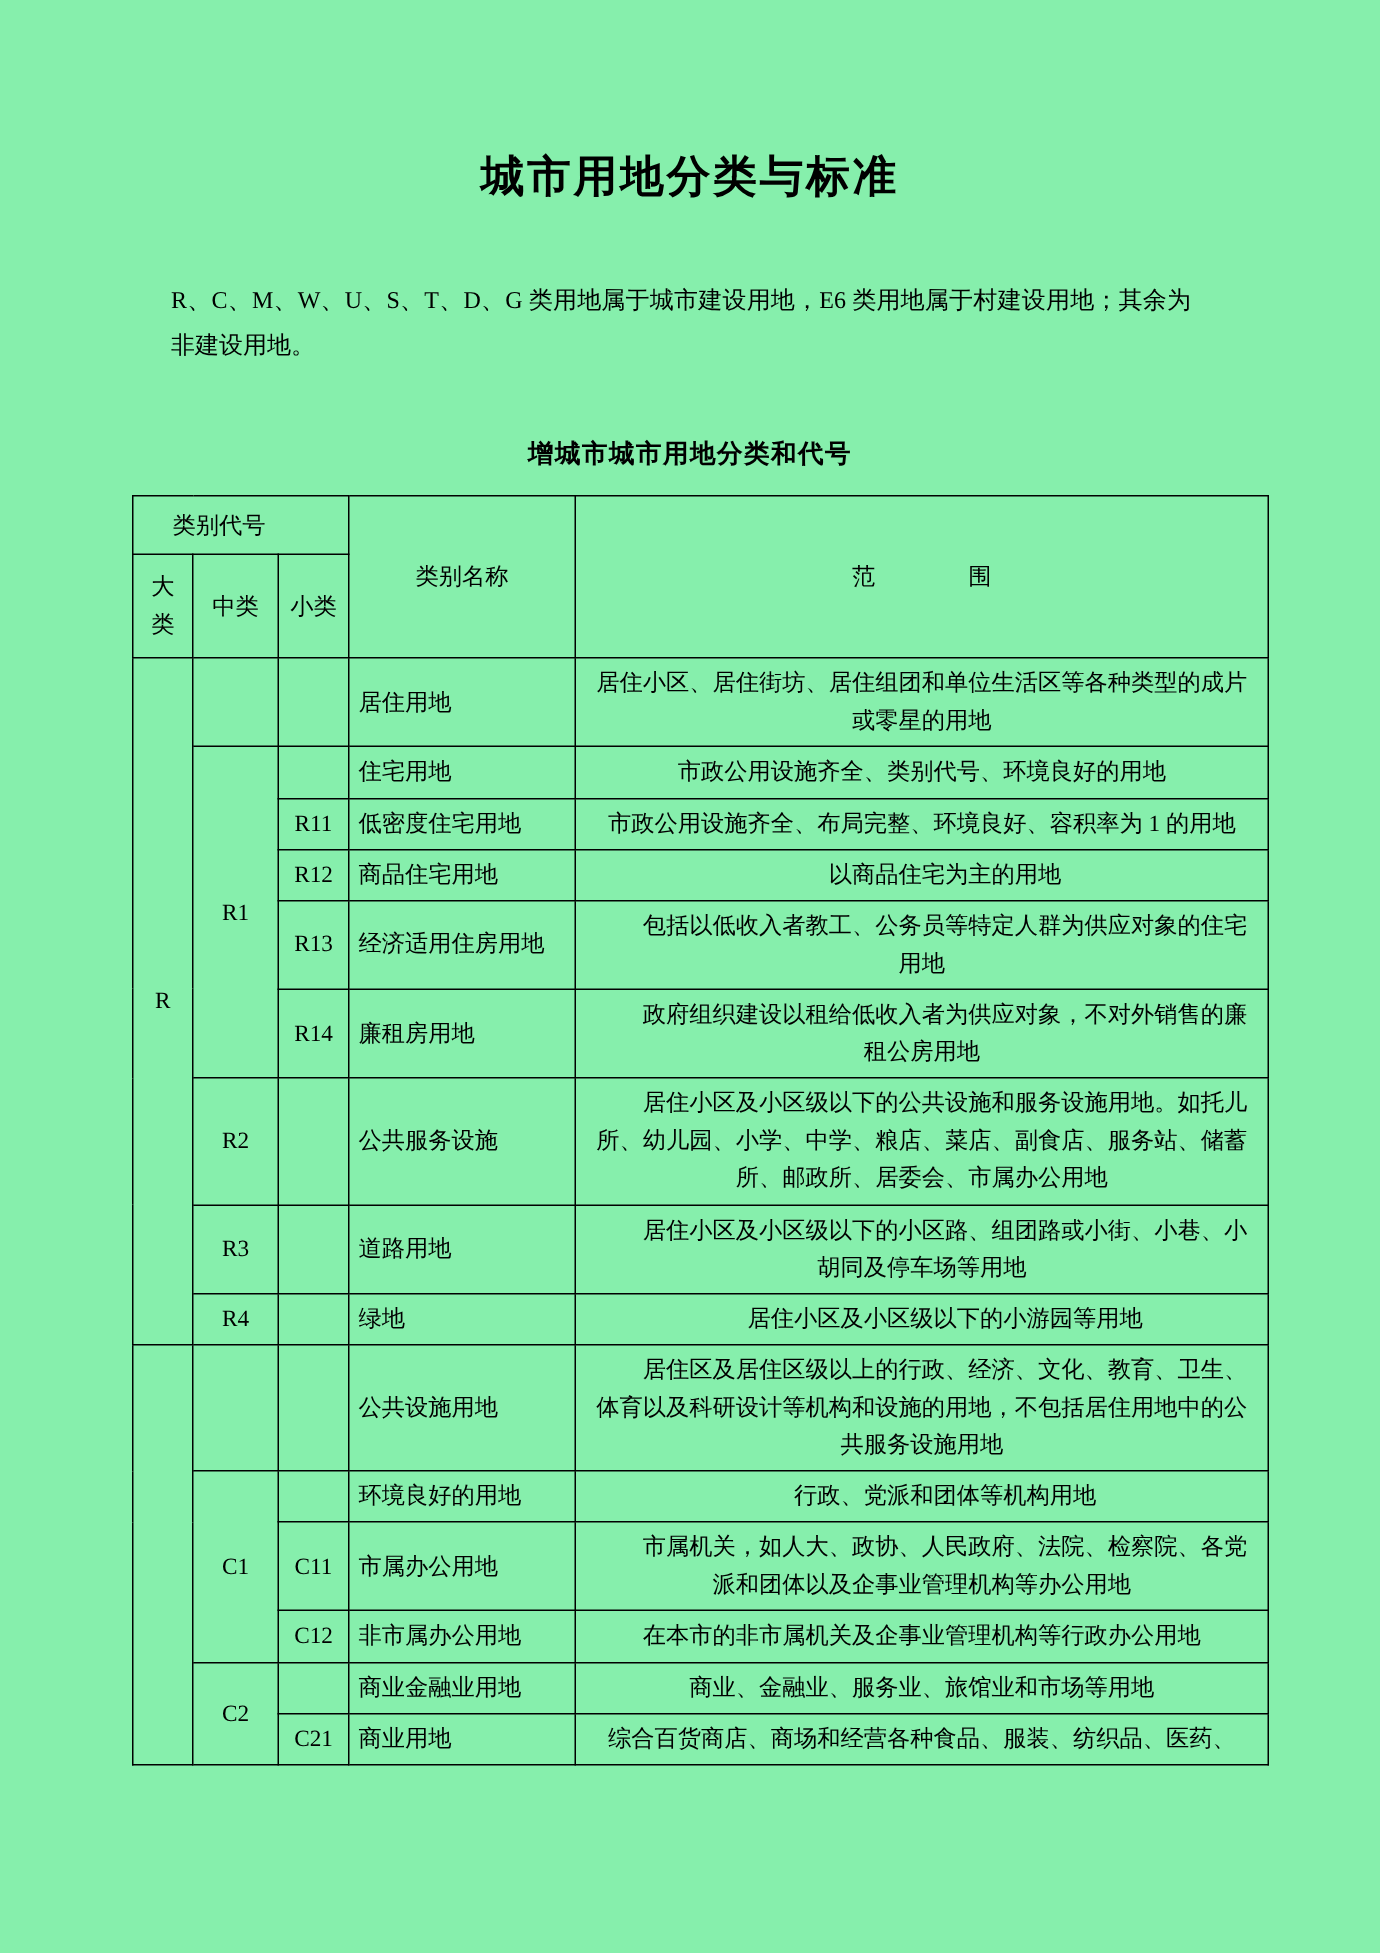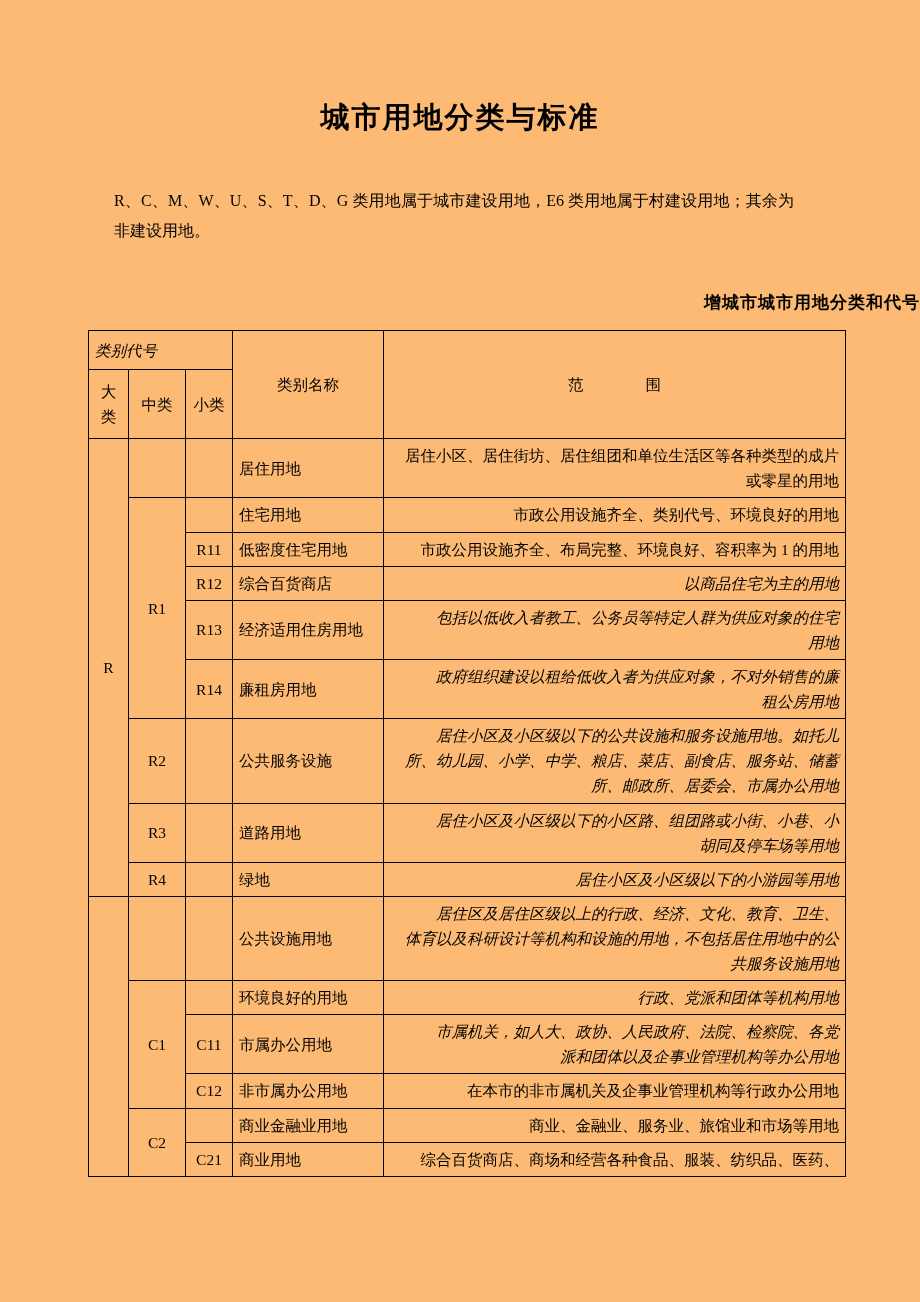--- a/index.html
+++ b/index.html
@@ -1,43 +1,43 @@
 <!DOCTYPE html>
 <html><head>
 <meta charset="utf-8">
 <style>
   html,body{margin:0;padding:0;background:#ffffff;}
   .page{
-    width:920px;height:1302px;background:#fdba74;color:#000;
+    width:920px;height:1302px;background:#86efac;color:#000;
     font-family:"Liberation Serif","DejaVu Serif",serif;
     overflow:hidden;position:relative;
   }
   .doc-title{
     padding-top:98px;text-align:center;font-size:29px;font-weight:bold;
     letter-spacing:2px;
   }
   .intro{
     margin:48px 126px 0 114px;font-size:16px;line-height:1.85;text-align:justify;
   }
   .table-caption{
-    margin-top:46px;text-align:right;font-size:17px;font-weight:bold;
+    margin-top:46px;text-align:center;font-size:17px;font-weight:bold;
     letter-spacing:1px;
   }
   table.cls{
     border-collapse:collapse;table-layout:fixed;
     margin:16px 0 0 88px;width:757px;font-size:15.5px;
   }
   table.cls td{
     border:1px solid #000;vertical-align:middle;line-height:1.62;
     padding:4px 6px;overflow-wrap:break-word;
   }
   td.c{text-align:center;padding:2px 2px;}
   td.name{padding-left:8px;}
-  td.scope{padding-left:7px;padding-right:5px;text-align:right;}
-  .indent{text-indent:2em;font-style:italic;}
+  td.scope{padding-left:7px;padding-right:5px;text-align:center;}
+  .indent{text-indent:2em;}
   tr.hr1 td{height:30px;}
   tr.hr2 td{height:60px;}
   td.vert{line-height:2.05;padding:2px 11px;}
 </style>
 </head>
 <body>
 
 <div class="page">
 
   <div class="doc-title">城市用地分类与标准</div>
@@ -50,21 +50,21 @@
     <colgroup>
       <col style="width:40px">
       <col style="width:57px">
       <col style="width:47px">
       <col style="width:151px">
       <col style="width:462px">
     </colgroup>
     <tbody>
 
       <tr class="hr1">
-        <td colspan="3" style="text-align:left;padding-left:6px;font-style:italic;">类别代号</td>
+        <td colspan="3" style="text-align:left;padding-left:26px;">类别代号</td>
         <td rowspan="2" class="c">类别名称</td>
         <td rowspan="2" class="c">范　　　　围</td>
       </tr>
       <tr class="hr2">
         <td class="c vert">大类</td>
         <td class="c">中类</td>
         <td class="c">小类</td>
       </tr>
 
       <tr>
@@ -80,21 +80,21 @@
         <td class="name">住宅用地</td>
         <td class="scope">市政公用设施齐全、类别代号、环境良好的用地</td>
       </tr>
       <tr>
         <td class="c">R11</td>
         <td class="name">低密度住宅用地</td>
         <td class="scope">市政公用设施齐全、布局完整、环境良好、容积率为 1 的用地</td>
       </tr>
       <tr>
         <td class="c">R12</td>
-        <td class="name">综合百货商店</td>
+        <td class="name">商品住宅用地</td>
         <td class="scope indent">以商品住宅为主的用地</td>
       </tr>
       <tr>
         <td class="c">R13</td>
         <td class="name">经济适用住房用地</td>
         <td class="scope indent">包括以低收入者教工、公务员等特定人群为供应对象的住宅用地</td>
       </tr>
       <tr>
         <td class="c">R14</td>
         <td class="name">廉租房用地</td>

